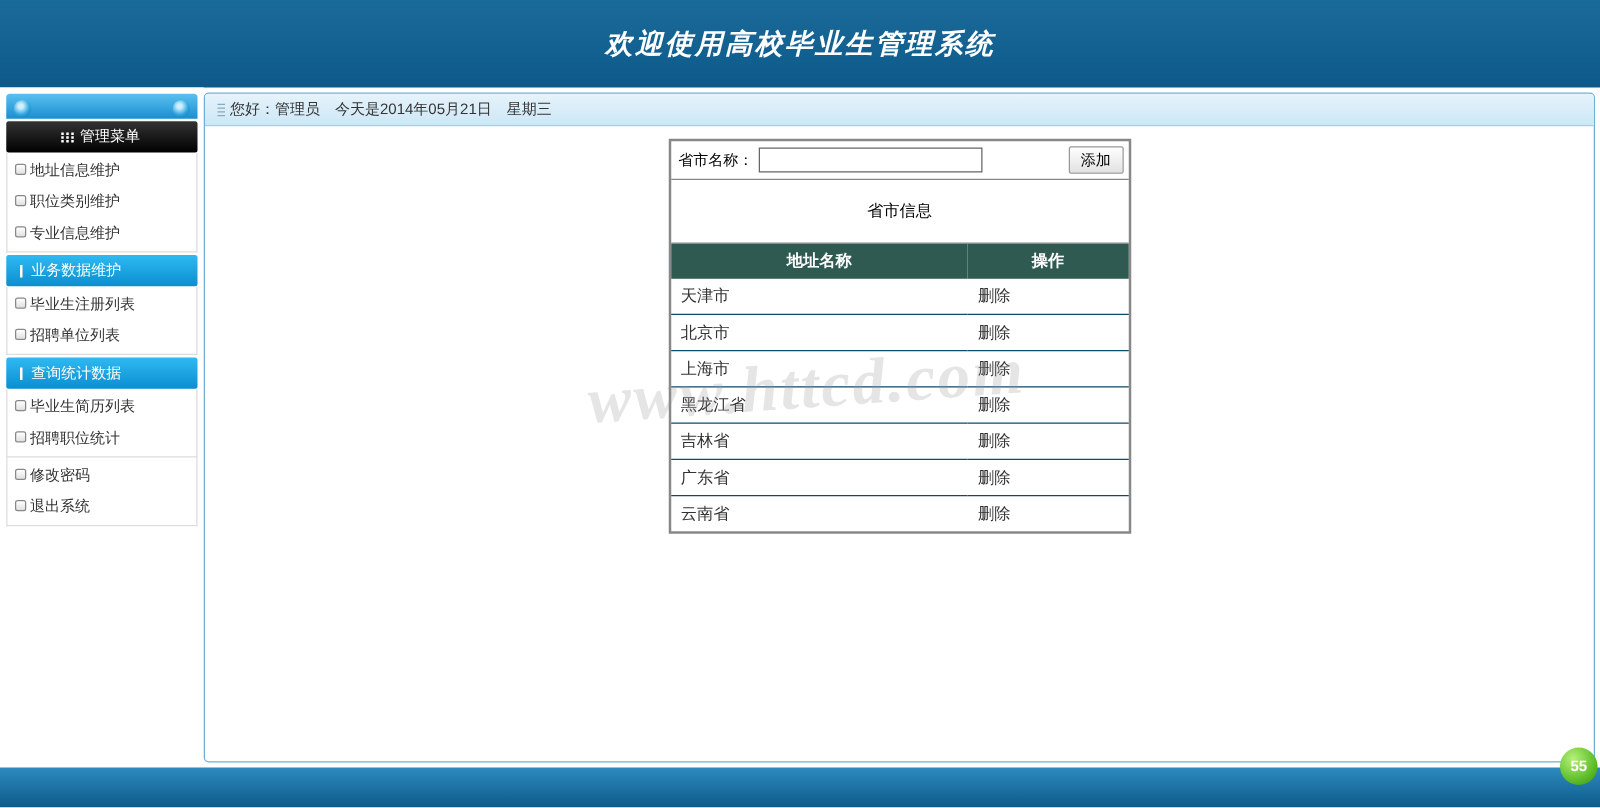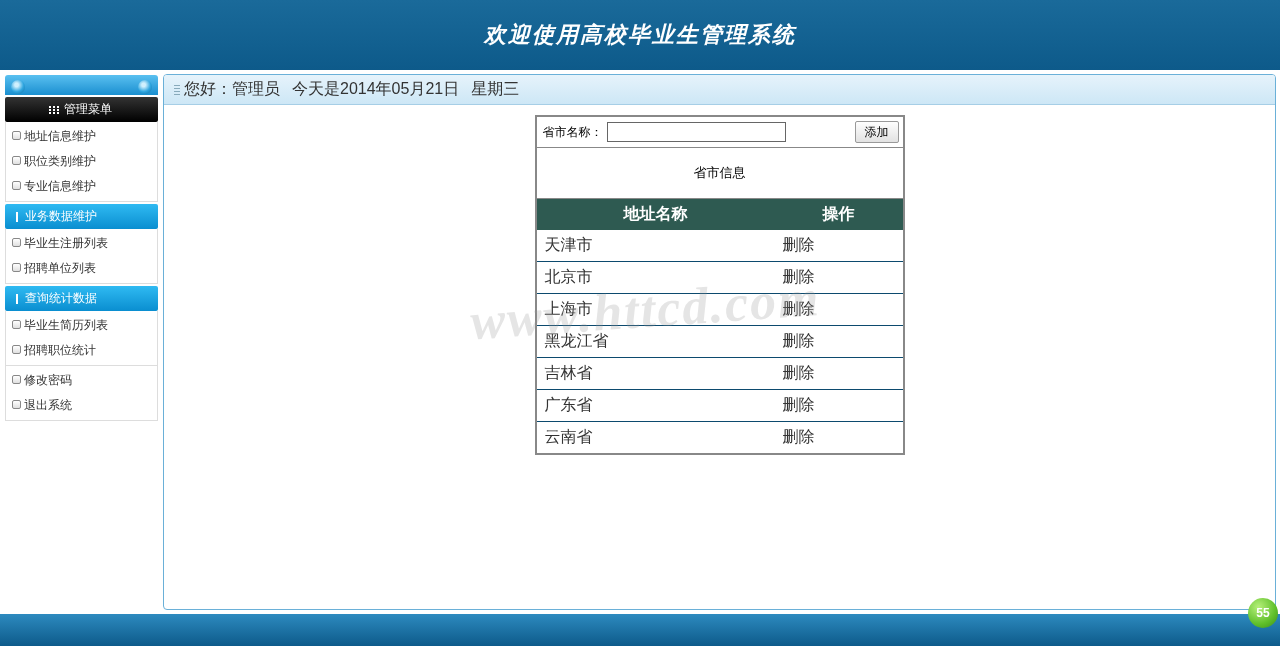--- a/index.html
+++ b/index.html
@@ -100,21 +100,21 @@
     border:1px solid #6ab0d8;
     border-radius:4px;
     margin:4px 4px 4px 0;
     overflow:hidden;
   }
   .topbar {
     background: linear-gradient(#e6f3fb,#cde7f6);
     border-bottom:1px solid #a6cee6;
     padding:4px 10px;
     color:#333;
-    font-size:16px;
+    font-size:12px;
     display:flex;
     align-items:center;
   }
   .topbar-lines{
     display:inline-block;width:6px;height:10px;margin-right:4px;
     background:
       linear-gradient(#8ab,#8ab) 0 0/6px 1px no-repeat,
       linear-gradient(#8ab,#8ab) 0 3px/6px 1px no-repeat,
       linear-gradient(#8ab,#8ab) 0 6px/6px 1px no-repeat,
       linear-gradient(#8ab,#8ab) 0 9px/6px 1px no-repeat;
@@ -133,21 +133,21 @@
     flex:0 0 160px;height:20px;border:1px solid #666;background:#fff;
   }
   .form-row .spacer{flex:1;}
   .form-row button{
     height:22px;width:44px;background:linear-gradient(#fefefe,#e2e2e2);
     border:1px solid #999;border-radius:2px;cursor:pointer;font-size:12px;
   }
   .panel-title{
     text-align:center;padding:16px 0;border-bottom:1px solid #888;font-size:13px;
   }
-  table{width:100%;border-collapse:collapse;font-size:16px;padding-left:39px;}
+  table{width:100%;border-collapse:collapse;font-size:13px;padding-left:39px;}
   thead th{
     background:#2e5a51;color:#fff;font-weight:bold;padding:5px 6px;text-align:center;
   }
   thead th:first-child{text-align:center;width:65%;}
   tbody td{
     padding:5px 8px;border-bottom:1px solid #0c4a6e;color:#333;
   }
   tbody tr:last-child td{border-bottom:none;}
   tbody td.op{color:#333;cursor:pointer;text-align:left;width:60px;}
   .footer{

